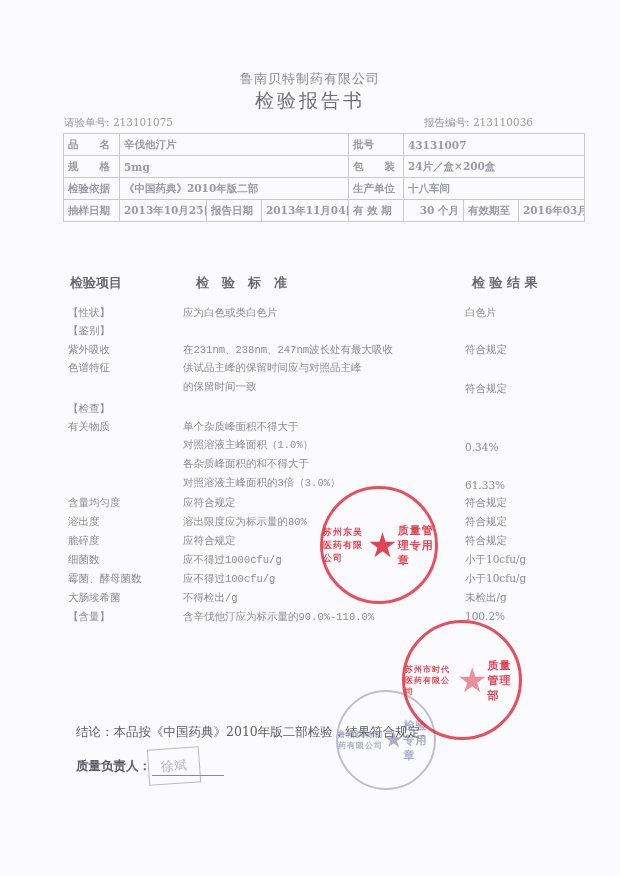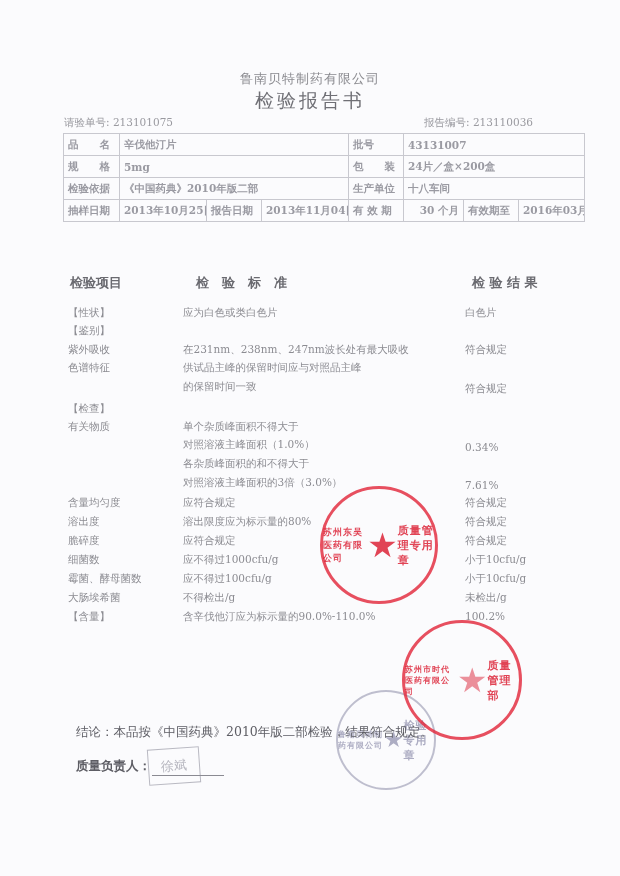--- a/index.html
+++ b/index.html
@@ -14,21 +14,21 @@
   .rep-no { left: 424px; top: 116px; font-size: 10.5px; color: #9a9aa0; }
   table.info {
     position: absolute; left: 63px; top: 133px; width: 521px; border-collapse: collapse;
     font-size: 10.5px; color: #9a9aa2; table-layout: fixed; font-weight: bold;
   }
   table.info td { border: 1px solid #c8c8cf; height: 21px; padding: 0 4px; white-space: nowrap; overflow: hidden; }
   table.info td.lbl { letter-spacing: 0px; }
   .hdr { top: 274px; font-size: 13px; color: #6a6a70; font-weight: bold; }
   .row { position: absolute; font-size: 10.5px; color: #8c8c92; white-space: nowrap; }
   .c1 { left: 68px; }
-  .c2 { left: 183px; }
+  .c2 { left: 183px; font-family: Liberation Mono, monospace; }
   .c3 { left: 465px; }
   .concl { left: 76px; top: 724px; font-size: 12.5px; color: #5d5d64; font-weight: normal; }
   .resp { left: 76px; top: 758px; font-size: 12.5px; color: #5d5d64; font-weight: bold; }
   .sigline { left: 152px; top: 775px; width: 72px; border-bottom: 1px solid #8a8a92; }
   .sigbox { left: 148px; top: 748px; width: 50px; height: 34px; border: 1px solid #b9b9c2; color: #b5b5be; font-size: 13px; text-align: center; line-height: 34px; transform: rotate(-4deg); }
   .stamp { border-radius: 50%; display: flex; align-items: center; justify-content: center; flex-direction: row; }
   .stamp-red { border: 3px solid rgba(226,40,60,0.82); color: rgba(220,35,55,0.85); }
   .stamp-gray { border: 2px solid rgba(150,150,175,0.6); color: rgba(140,140,170,0.7); }
   .stamp .star { font-size: 34px; line-height: 34px; }
   .stamp .arc { font-size: 11px; font-weight: bold; letter-spacing: 1px; }
@@ -116,21 +116,21 @@
 
   <div class="row c1" style="top:420px">有关物质</div>
   <div class="row c2" style="top:420px">单个杂质峰面积不得大于</div>
 
   <div class="row c2" style="top:438px">对照溶液主峰面积（1.0%）</div>
   <div class="row c3" style="top:441px">0.34%</div>
 
   <div class="row c2" style="top:457px">各杂质峰面积的和不得大于</div>
 
   <div class="row c2" style="top:476px">对照溶液主峰面积的3倍（3.0%）</div>
-  <div class="row c3" style="top:479px">7.61%</div>
+  <div class="row c3" style="top:479px">61.33%</div>
 
   <div class="row c1" style="top:496px">含量均匀度</div>
   <div class="row c2" style="top:496px">应符合规定</div>
   <div class="row c3" style="top:496px">符合规定</div>
 
   <div class="row c1" style="top:515px">溶出度</div>
   <div class="row c2" style="top:515px">溶出限度应为标示量的80%</div>
   <div class="row c3" style="top:515px">符合规定</div>
 
   <div class="row c1" style="top:534px">脆碎度</div>

